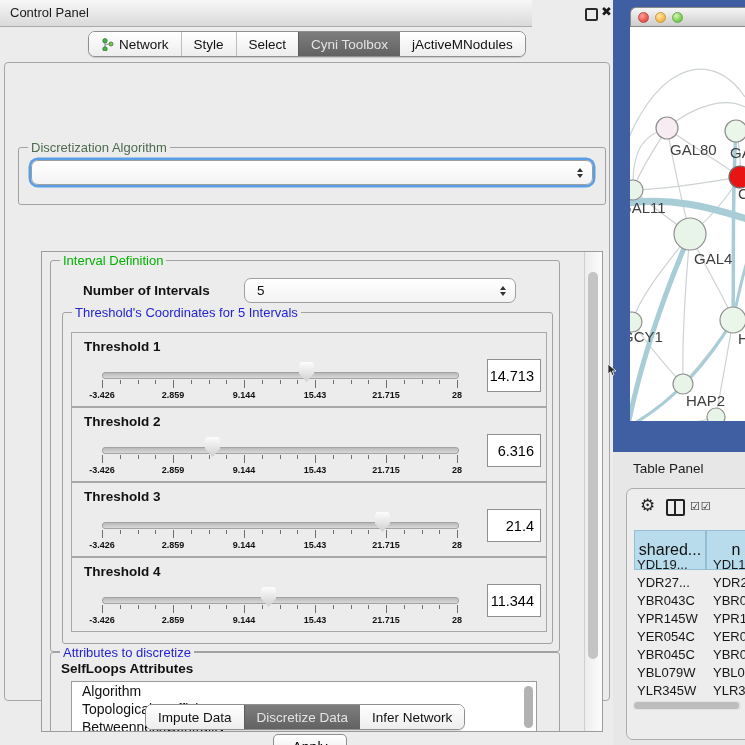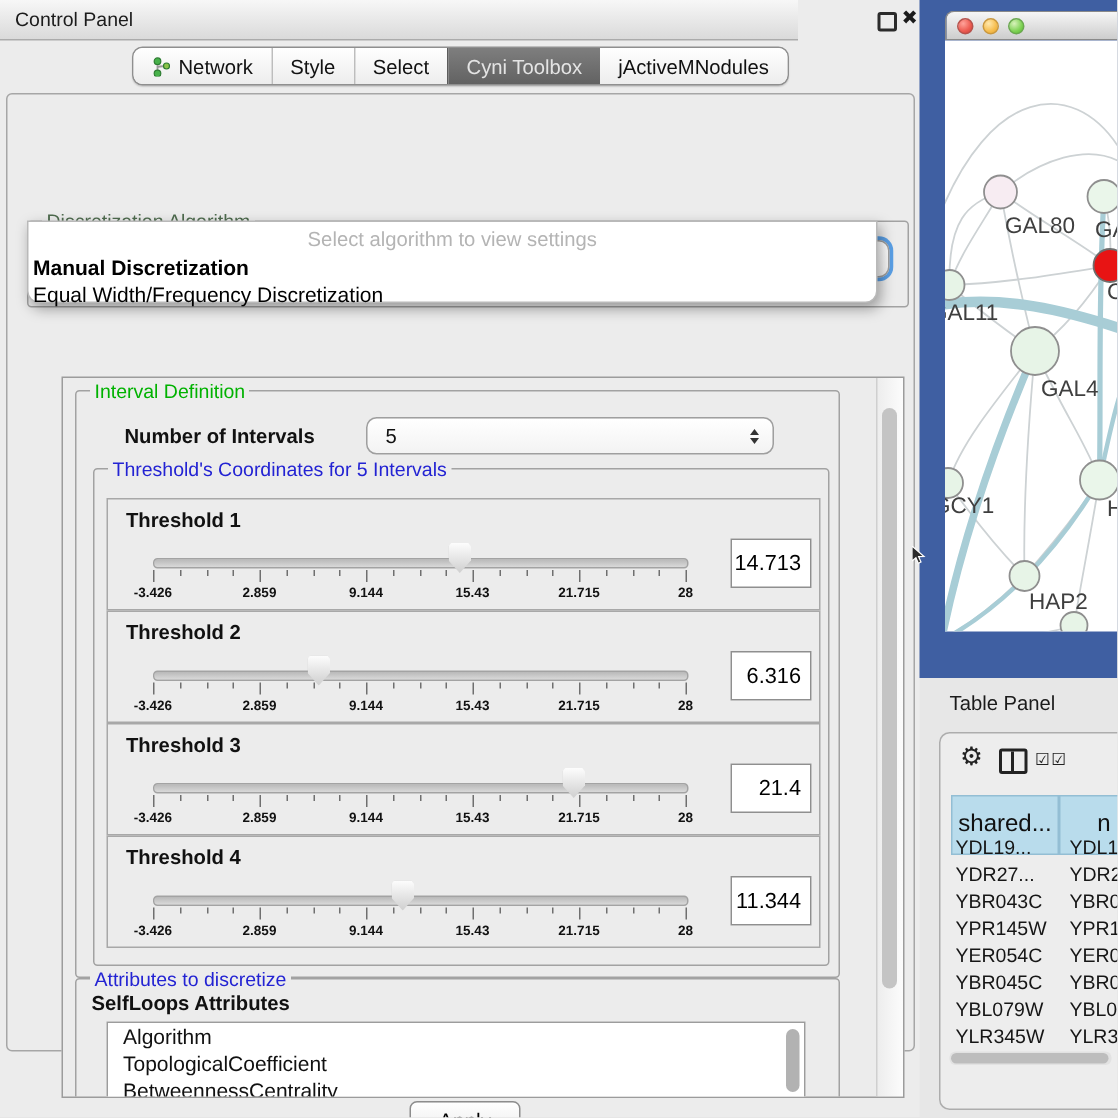--- a/index.html
+++ b/index.html
@@ -135,25 +135,20 @@
     <div class="group" id="algogroup" style="left:13px;top:84px;width:586px;height:56px;">
       <span class="gtitle t-algo">Discretization Algorithm</span>
       <div class="combo" id="algo-combo" style="left:12px;top:12px;width:562px;height:25px;position:absolute;">
         <div class="spin">
             <div class="tri-up"></div>
             <div class="tri-down"></div>
           </div>
       </div>
     </div>
 
-    <div class="abs" id="popup">
-      <div class="ph">Select algorithm to view settings</div>
-      <div class="opt1">Manual Discretization</div>
-      <div class="opt2">Equal Width/Frequency Discretization</div>
-    </div>
 
 
     <div class="abs" id="scrollpane">
 
       <div class="group" style="left:8px;top:8px;width:508px;height:390px;">
         <span class="gtitle t-green">Interval Definition</span>
 
         <span style="position:absolute;left:32px;top:22px;font-size:13.5px;font-weight:bold;color:#111;">Number of Intervals</span>
         <div class="combo" style="left:193px;top:17px;width:272px;height:25px;">
           <span>5</span>
@@ -326,20 +321,31 @@
       </div>
 
       <div class="abs" id="vscroll">
         <div class="abs" id="vthumb"></div>
       </div>
     </div>
 
     <div class="abs" id="applybtn">Apply</div>
   </div>
 
+  <div class="abs tabgroup" id="bottabs">
+    <div class="tabseg">
+        <span>Impute Data</span>
+      </div>
+    <div class="tabseg sel">
+        <span>Discretize Data</span>
+      </div>
+    <div class="tabseg aftersel">
+        <span>Infer Network</span>
+      </div>
+  </div>
 
   <div class="abs" id="blueframe"></div>
   <div class="abs" id="rbg"></div>
 
   <div class="abs" id="macbar">
     <div class="light" id="lr"></div>
     <div class="light" id="ly"></div>
     <div class="light" id="lg"></div>
   </div>
 

